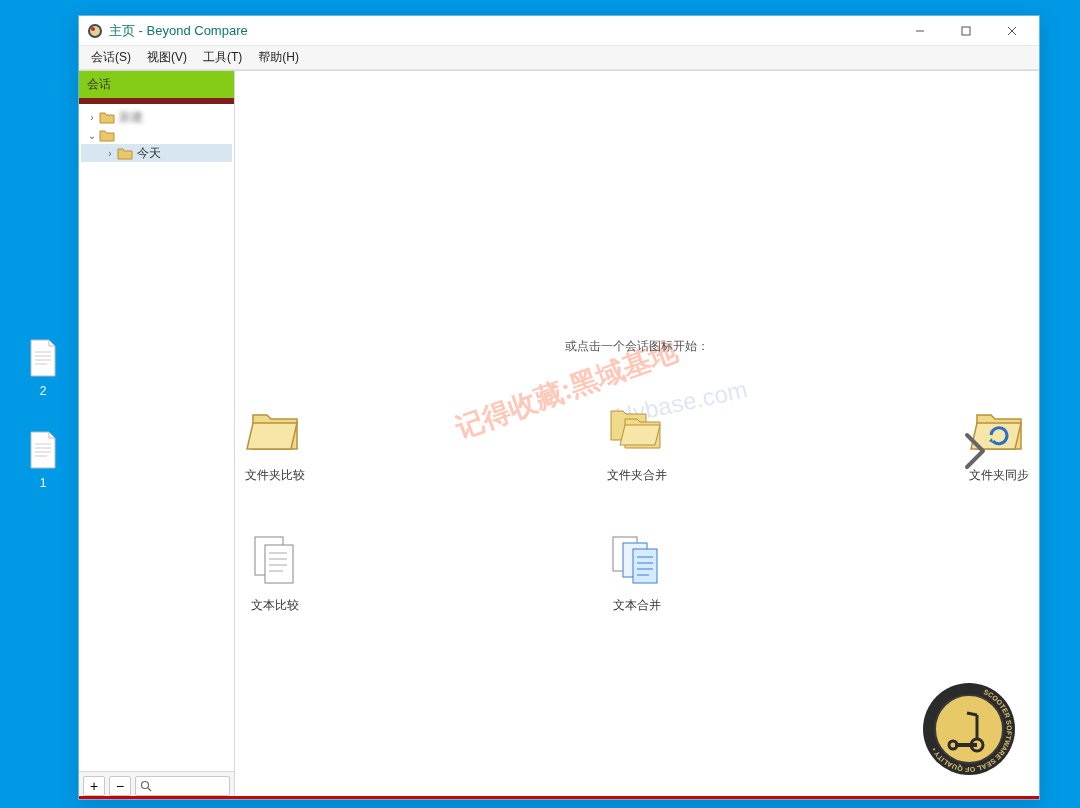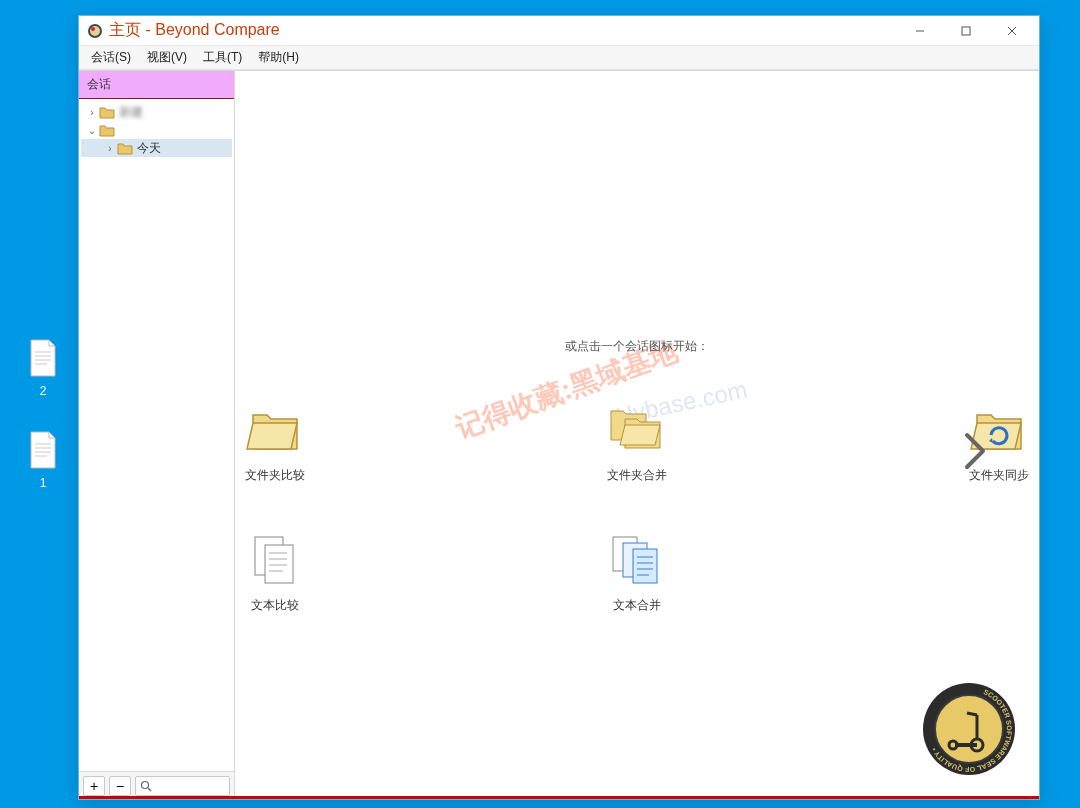--- a/index.html
+++ b/index.html
@@ -10,33 +10,33 @@
 .desktop-icon svg { width: 32px; height: 40px; }
 .desktop-icon .label { color: #fff; font-size: 12px; margin-top: 2px; }
 
 
 .window { position: absolute; left: 78px; top: 15px; width: 962px; height: 785px; background: #fff; border: 1px solid #6ab5e0; box-shadow: 0 4px 20px rgba(0,0,0,0.15); display: flex; flex-direction: column; }
 .window-bottom-line { position:absolute; left:0; right:0; bottom:0; height:3px; background:#c00; z-index:5;}
 
 
 .titlebar { height: 30px; background: #fff; display: flex; align-items: center; padding: 0 4px 0 8px; border-bottom: 1px solid #e8e8e8; }
 .titlebar .app-icon { width: 16px; height: 16px; margin-right: 6px; }
-.titlebar .title { font-size: 16px; color: #c2410c; }
+.titlebar .title { font-size: 13px; color: #0f766e; }
 .titlebar .controls { margin-left: auto; display: flex; }
 .titlebar .ctrl { width: 46px; height: 30px; display: flex; align-items: center; justify-content: center; cursor: pointer; }
 .titlebar .ctrl svg { width: 10px; height: 10px; stroke: #555; stroke-width: 1; fill: none; }
 
 
 .menubar { height: 24px; background: #f6f6f6; display: flex; align-items: center; padding: 0 4px; border-bottom: 1px solid #e4e4e4; font-size: 12px; color: #222; }
 .menubar .menu-item { padding: 3px 8px; cursor: pointer; }
 
 
 .body { flex: 1; display: flex; overflow: hidden; border-top: 1px solid #d8d8d8;}
 .sidebar { width: 156px; border-right: 1px solid #d8d8d8; display: flex; flex-direction: column; background: #fff; }
-.sidebar-header { padding: 5px 8px; font-size: 12px; color: #333; background: #f0abfc; border-bottom: 1px solid #7f1d1d;}
+.sidebar-header { padding: 5px 8px; font-size: 12px; color: #333; background: #84cc16; border-bottom: 6px solid #7f1d1d;}
 .tree { flex: 1; padding: 4px 2px; font-size: 12px; color: #333; overflow-y: auto; }
 .tree-row { display: flex; align-items: center; height: 18px; padding: 1px 0; cursor: pointer; }
 .tree-row .expander { width: 14px; text-align: center; color: #666; font-size: 10px; }
 .tree-row .folder-icon { width: 16px; height: 14px; margin-right: 4px; }
 .tree-row.selected { background: #d8e6f2; }
 .tree-row .label { white-space: nowrap; }
 .tree-row.blur .label { filter: blur(2px); color:#777;}
 .sidebar-footer { height: 28px; border-top: 1px solid #d8d8d8; display: flex; align-items: center; padding: 0 4px; gap: 4px; background:#f5f5f5;}
 .sf-btn { width: 22px; height: 20px; border: 1px solid #c8c8c8; background: #fff; display: flex; align-items: center; justify-content: center; font-size: 14px; cursor: pointer; border-radius:2px;}
 .sf-search { flex: 1; height: 20px; border: 1px solid #c8c8c8; display: flex; align-items: center; padding: 0 4px; background:#fff; border-radius:2px;}

